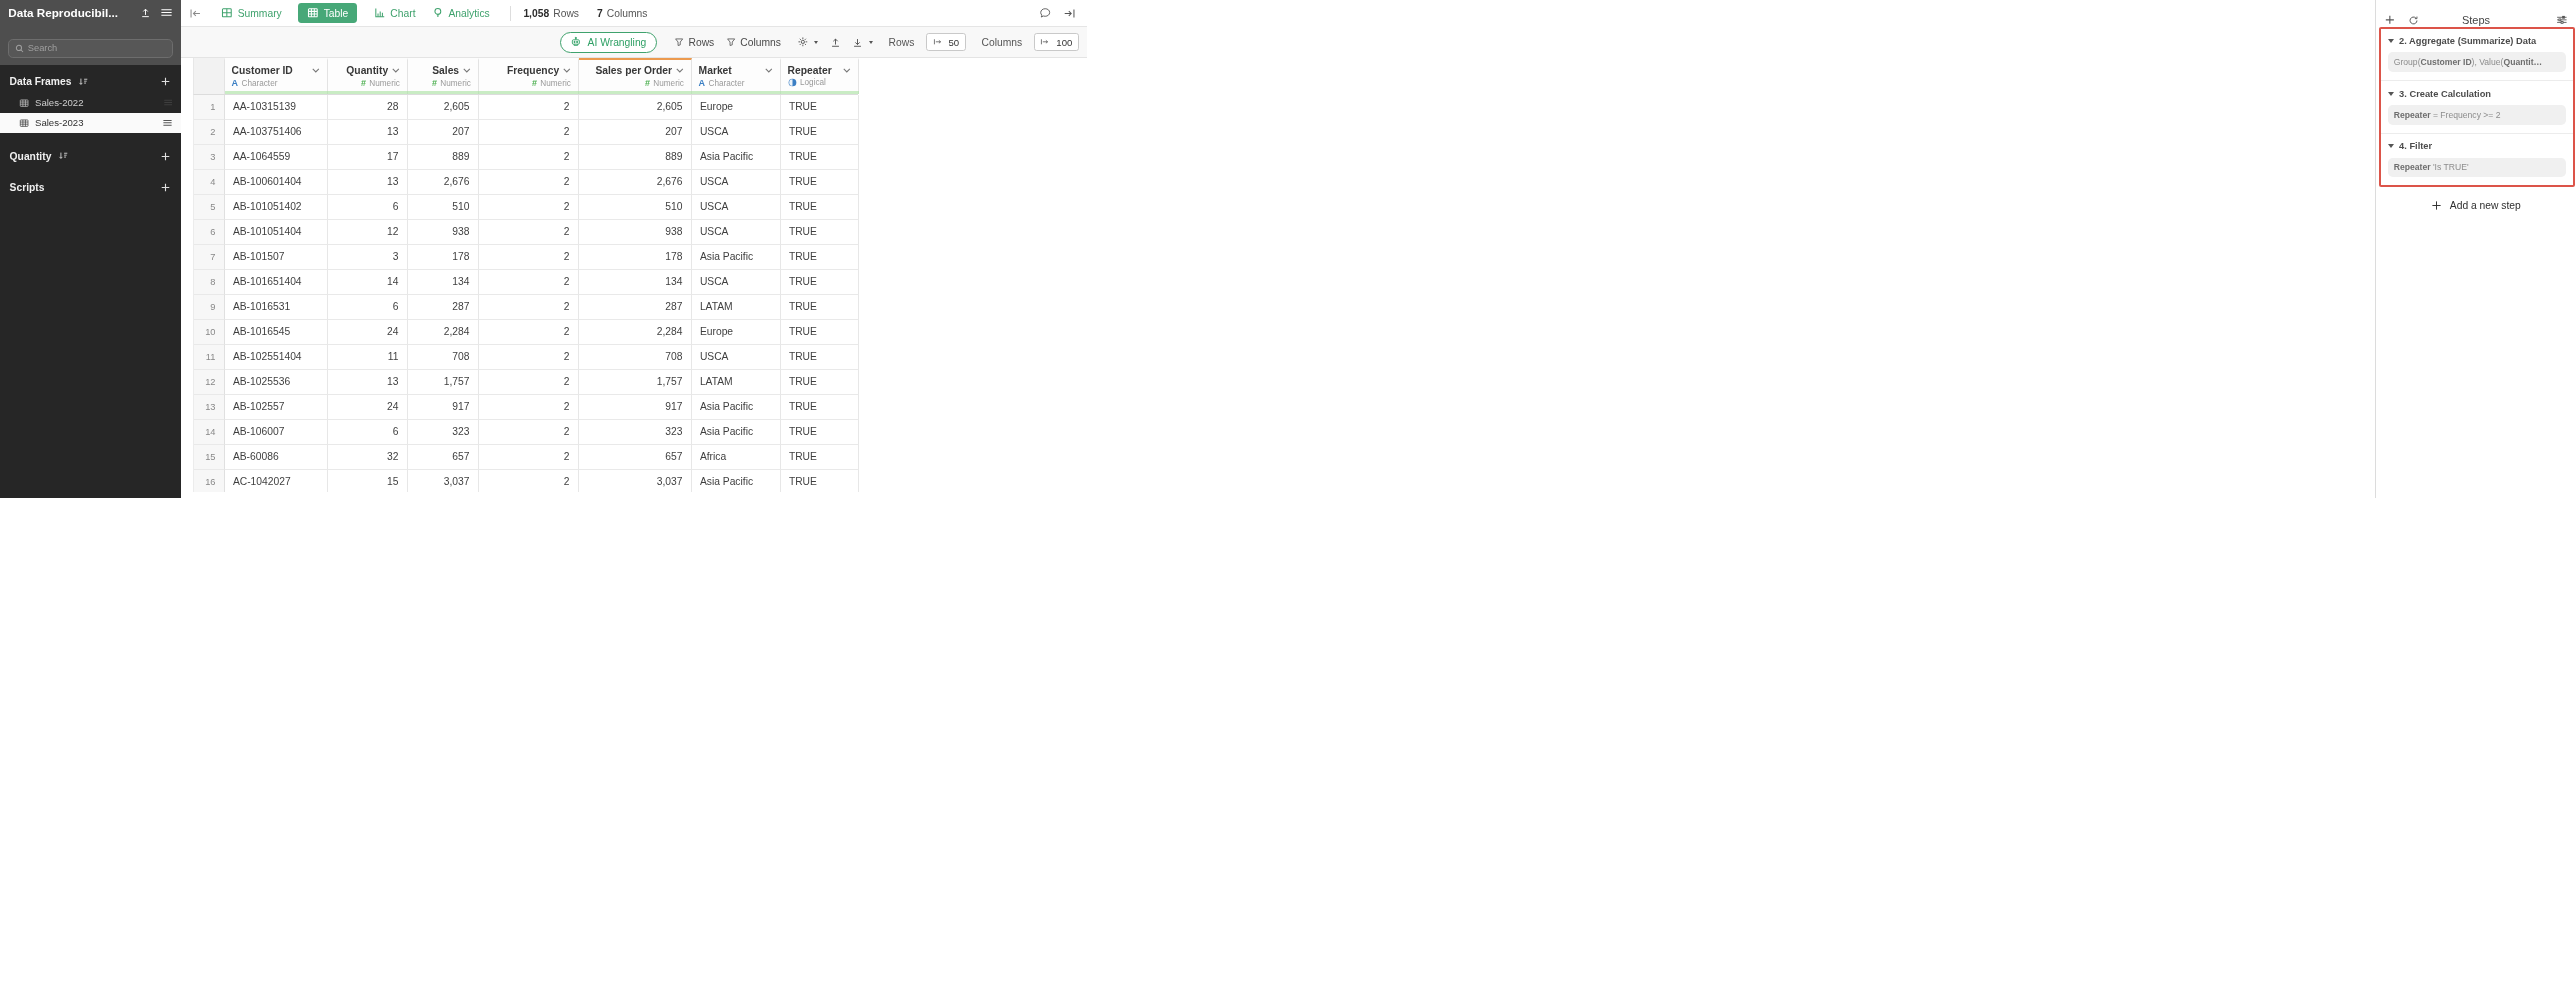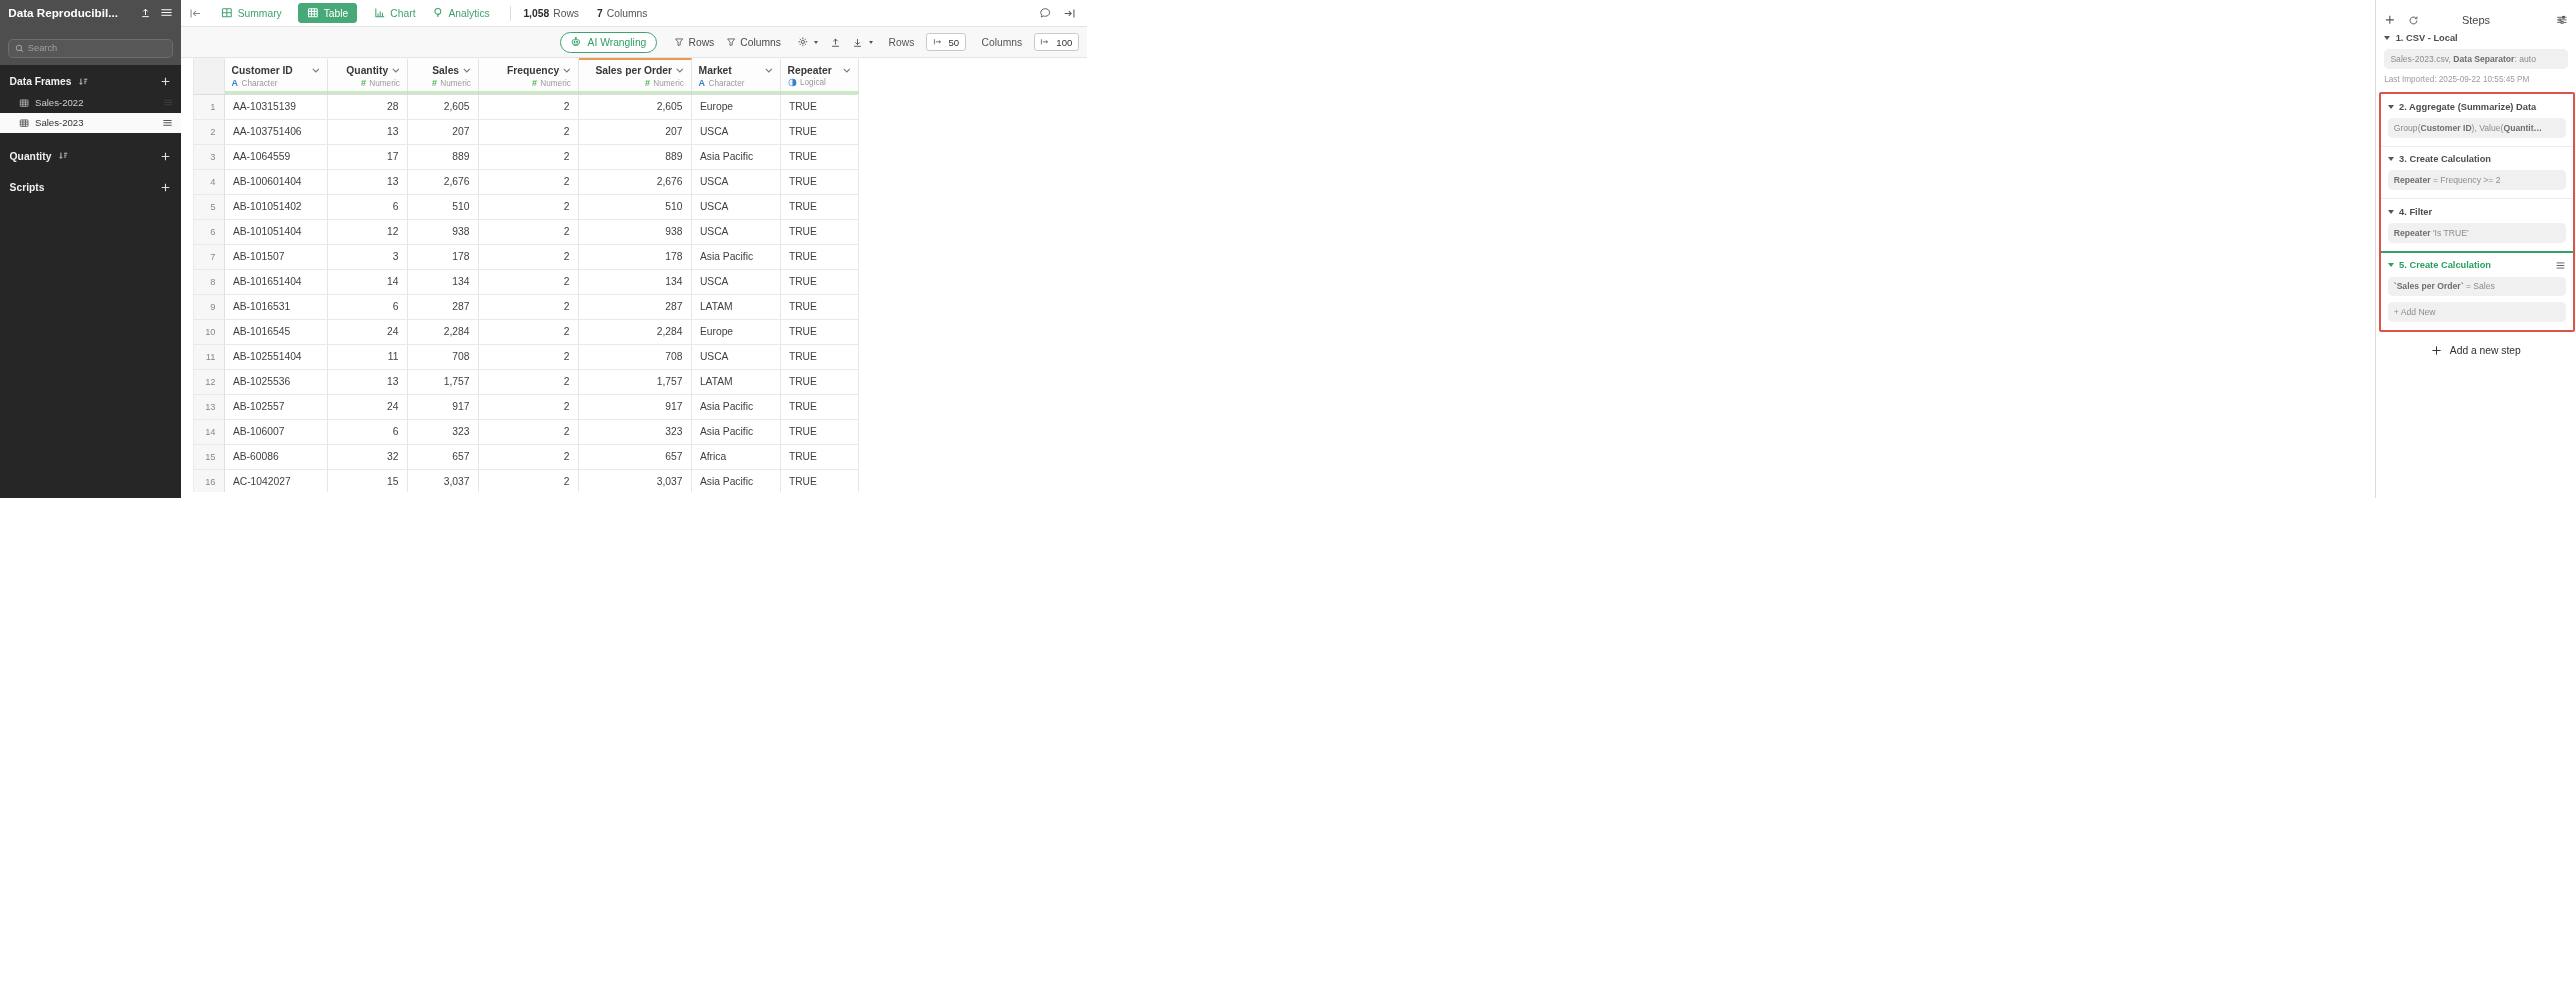--- a/index.html
+++ b/index.html
@@ -654,28 +654,20 @@
     <span class="sp-sliders">
       <svg width="11.7" height="11.7" viewBox="0 0 16 16" fill="none" stroke="#555" stroke-width="1.2">
         <path d="M1.5 4.5h13M1.5 8h13M1.5 11.5h13"></path>
         <rect x="9" y="3.2" width="2.6" height="2.6" fill="#fff" stroke="#555"></rect>
         <rect x="4" y="6.7" width="2.6" height="2.6" fill="#fff" stroke="#555"></rect>
         <rect x="7" y="10.2" width="2.6" height="2.6" fill="#fff" stroke="#555"></rect>
         </svg>
     </span>
   </div>
 
-  <div class="step1">
-    <div class="step-title">
-        <span class="tri"></span>
-      <span>1. CSV - Local</span>
-      </div>
-    <div class="chip"><span>Sales-2023.csv, </span><span class="b">Data Separator</span><span>: auto</span></div>
-    <div class="note">Last Imported: 2025-09-22 10:55:45 PM</div>
-  </div>
 
   <div class="redbox">
     <div class="step">
       <div class="step-title">
           <span class="tri"></span>
         <span>2. Aggregate (Summarize) Data</span>
         </div>
       <div class="chip"><span>Group(</span><span class="b">Customer ID</span><span>), Value(</span><span class="b">Quantit…</span></div>
     </div>
 
@@ -688,33 +680,20 @@
     </div>
 
     <div class="step">
       <div class="step-title">
           <span class="tri"></span>
         <span>4. Filter</span>
         </div>
       <div class="chip"><span class="b">Repeater</span><span> 'Is TRUE'</span></div>
     </div>
 
-    <div class="step active">
-      <div class="step-title">
-          <span class="tri"></span>
-        <span>5. Create Calculation</span>
-        </div>
-      <span class="step-menu">
-        <svg width="11" height="9" viewBox="0 0 16 14" stroke="currentColor" stroke-width="1.4" fill="none">
-          <path d="M2 3h12M2 7h12M2 11h12"></path>
-          </svg>
-      </span>
-      <div class="chip"><span class="b">`Sales per Order`</span><span> = Sales</span></div>
-      <div class="chip"><span>+ Add New</span></div>
-    </div>
   </div>
 
   <div class="add-step">
     <svg width="11" height="11" viewBox="0 0 16 16" stroke="#2f2f2f" stroke-width="1.4" fill="none">
       <path d="M8 2v12M2 8h12"></path>
       </svg>
     <span>Add a new step</span>
   </div>
 </div>
 

